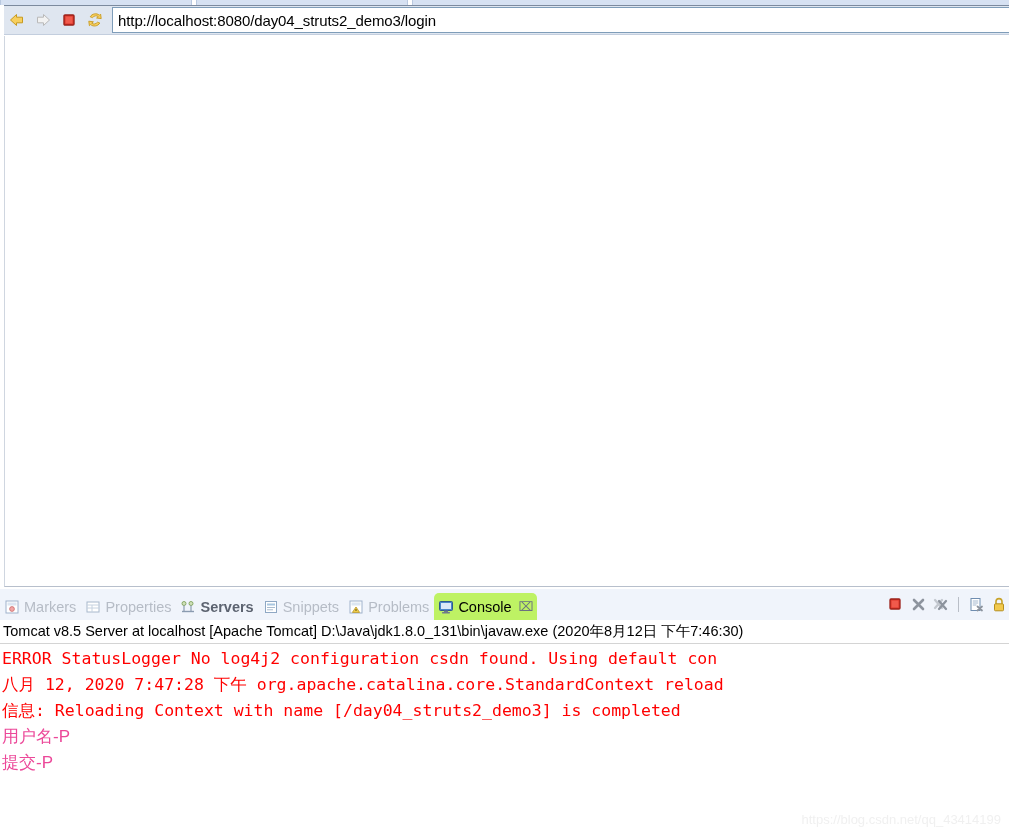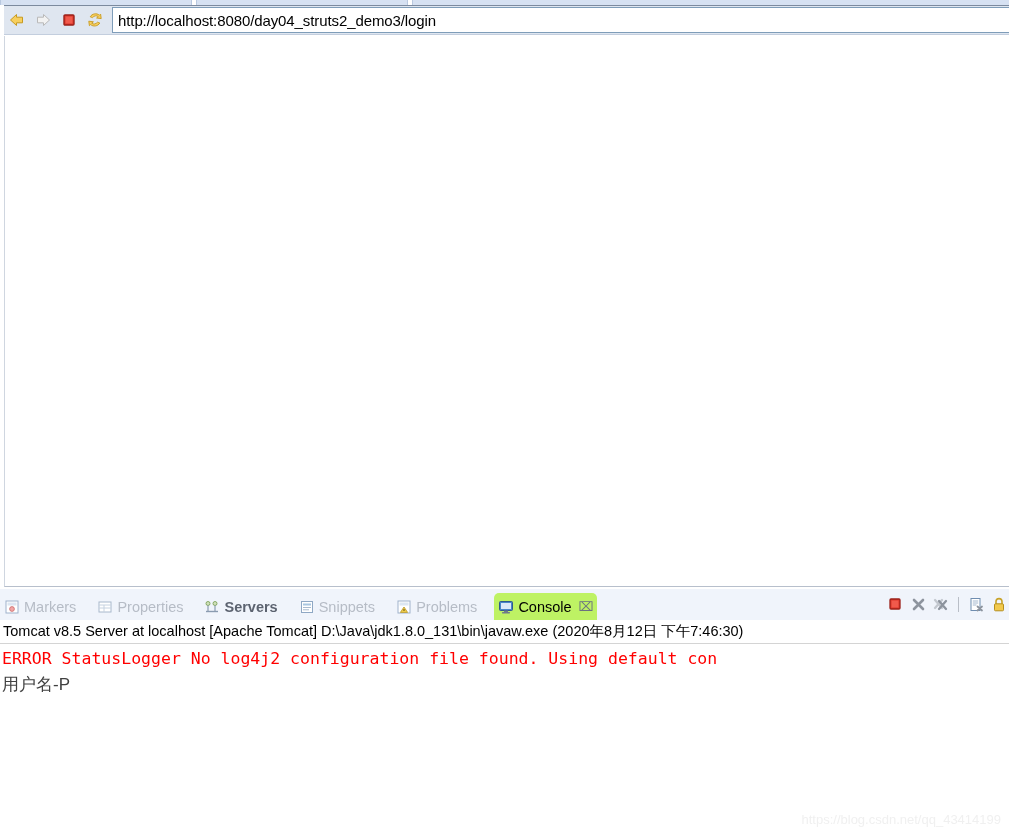--- a/index.html
+++ b/index.html
@@ -100,21 +100,20 @@
     height: 250px;
     background: #ffffff;
   }
   #view-tabbar {
     position: relative;
     height: 31px;
     background: #f0f4fb;
     display: flex;
     align-items: flex-end;
     box-sizing: border-box;
-    gap: 12px;
   }
   .view-tab {
     display: flex;
     align-items: center;
     height: 26px;
     padding: 0 5px 0 4px;
     font-size: 14.5px;
     color: #b6bcc6;
     white-space: nowrap;
     box-sizing: border-box;
@@ -191,21 +190,21 @@
   }
   .log-line {
     font-family: "DejaVu Sans Mono", monospace;
     font-size: 16.5px;
     line-height: 26px;
     white-space: nowrap;
     letter-spacing: 0px;
   }
   .log-line.err { color: #ff0000; }
   .log-line.out {
-    color: #404040;
+    color: #ec4899;
     font-family: "Liberation Sans", sans-serif;
     font-size: 17px;
     line-height: 26px;
   }
 
   #watermark {
     position: absolute;
     right: 8px;
     bottom: 12px;
     font-size: 13px;
@@ -381,19 +380,22 @@
           <rect x="2.5" y="6.8" width="9" height="7" rx="1" fill="#f2c94c" stroke="#b58f1e" stroke-width="1"></rect>
         </svg>
       </span>
     </div>
   </div>
 
   <div id="console-body">
     <div id="console-header">Tomcat v8.5 Server at localhost [Apache Tomcat] D:\Java\jdk1.8.0_131\bin\javaw.exe (2020年8月12日 下午7:46:30)</div>
     <div id="console-divider"></div>
     <div id="console-log">
-      <div class="log-line err">ERROR StatusLogger No log4j2 configuration file found. Using default con</div>
+      <div class="log-line err">ERROR StatusLogger No log4j2 configuration csdn found. Using default con</div>
+      <div class="log-line err">八月 12, 2020 7:47:28 下午 org.apache.catalina.core.StandardContext reload</div>
+      <div class="log-line err">信息: Reloading Context with name [/day04_struts2_demo3] is completed</div>
       <div class="log-line out">用户名-P</div>
+      <div class="log-line out">提交-P</div>
     </div>
   </div>
 </div>
 
 <div id="watermark">https://blog.csdn.net/qq_43414199</div>
 
 </body></html>

